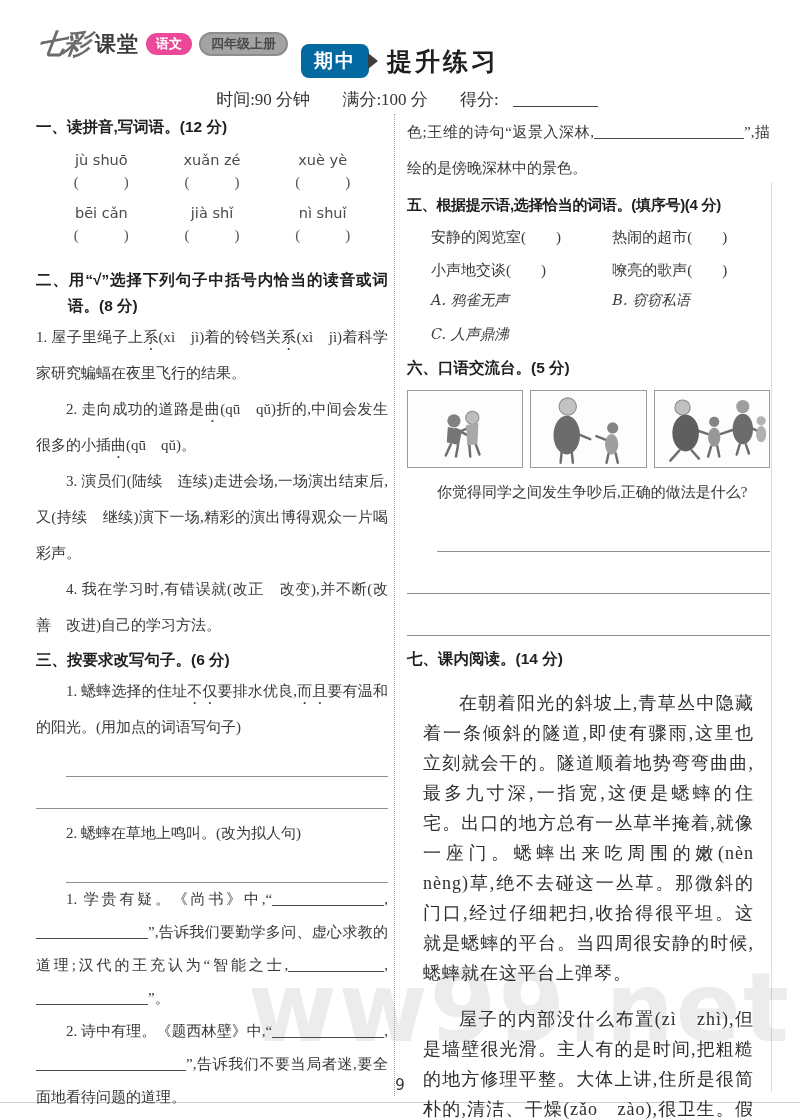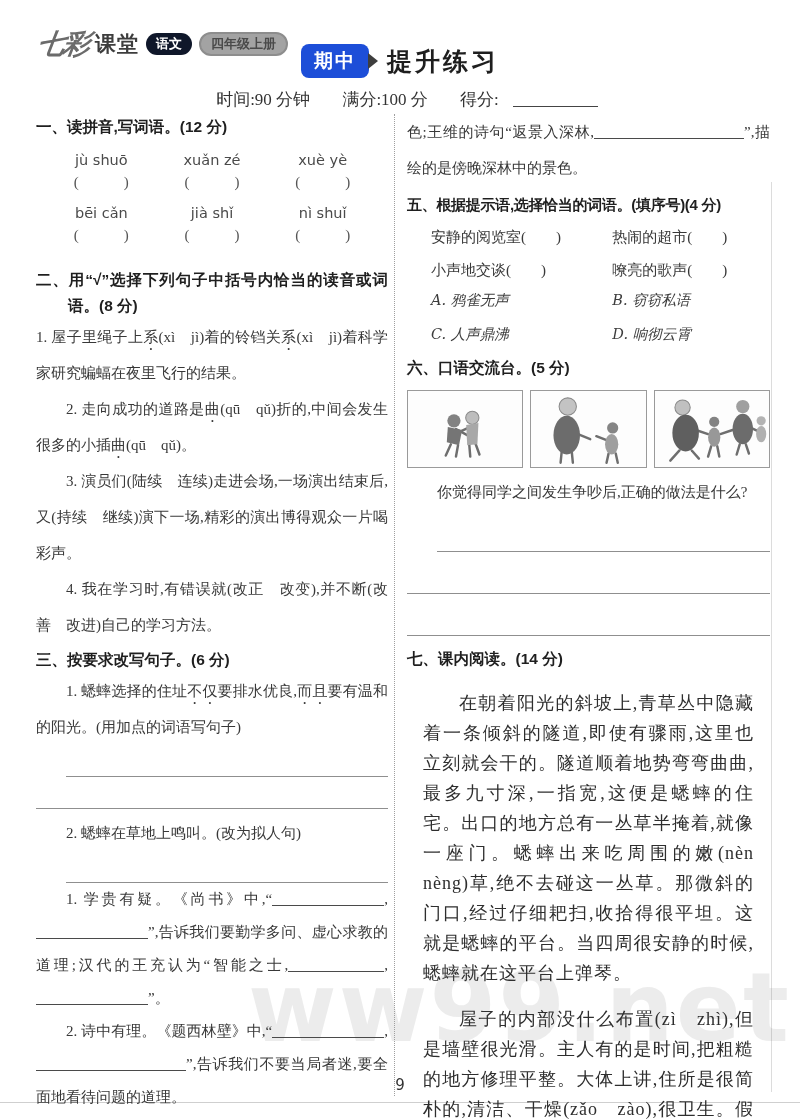--- a/index.html
+++ b/index.html
@@ -3,27 +3,27 @@
 <meta charset="utf-8">
 <style>
   html,body{margin:0;padding:0;background:#fff;}
   .page{position:relative;width:800px;height:1120px;background:#fff;overflow:hidden;
         font-family:"Liberation Serif","DejaVu Serif",serif;color:#3a3a3a;}
   
   .logo{position:absolute;left:38px;top:26px;display:flex;align-items:center;gap:7px;z-index:3;}
   .brand-script{font-family:"DejaVu Serif",serif;font-style:italic;font-weight:bold;font-size:27px;
         color:#6b6b6b;letter-spacing:-2px;transform:skewX(-8deg);}
   .brand-rest{font-family:"Liberation Sans",sans-serif;font-weight:bold;font-size:21px;color:#3d3d3d;letter-spacing:1px;}
-  .badge-subject{background:#0f172a;color:#fff;font-family:"Liberation Sans",sans-serif;font-size:13px;
+  .badge-subject{background:#ec4899;color:#fff;font-family:"Liberation Sans",sans-serif;font-size:13px;
         font-weight:bold;padding:2px 10px;border-radius:12px;}
   .badge-grade{border:2px solid #8d8d8d;color:#4a4a4a;font-family:"Liberation Sans",sans-serif;
         font-size:13px;font-weight:bold;padding:1px 10px;border-radius:12px;background:#a3a3a3;}
   .title-row{position:absolute;top:44px;left:0;width:100%;text-align:center;z-index:3;}
   .title-inner{display:inline-flex;align-items:center;}
-  .exam-badge{position:relative;background:#1d4ed8;color:#fff;font-family:"Liberation Sans",sans-serif;
+  .exam-badge{position:relative;background:#0369a1;color:#fff;font-family:"Liberation Sans",sans-serif;
         font-weight:bold;font-size:19px;padding:4px 13px;border-radius:8px;letter-spacing:2px;}
   .exam-badge::after{content:"";position:absolute;right:-9px;top:50%;transform:translateY(-50%);
         border-top:8px solid transparent;border-bottom:8px solid transparent;border-left:10px solid #3e3e3e;}
   .exam-title{font-family:"Liberation Sans",sans-serif;font-weight:bold;font-size:25px;color:#1e1e1e;
         margin-left:18px;letter-spacing:3px;}
   .meta-row{position:absolute;top:88px;left:0;width:100%;text-align:center;font-size:17px;color:#333;z-index:3;}
   .meta-row span.lbl{margin:0 14px;}
   .score-blank{display:inline-block;width:85px;height:15px;border-bottom:1.5px solid #444;vertical-align:-2px;}
   
   .cols{position:absolute;top:114px;left:36px;width:734px;height:982px;display:flex;z-index:2;}
@@ -167,21 +167,20 @@
       <div class="pair-grid mt4">
         <span>安静的阅览室(　　)</span>
         <span>热闹的超市(　　)</span>
         <span>小声地交谈(　　)</span>
         <span>嘹亮的歌声(　　)</span>
       </div>
       <div class="opt-grid">
         <span>A. 鸦雀无声</span>
         <span>B. 窃窃私语</span>
         <span>C. 人声鼎沸</span>
-        <span>D. 响彻云霄</span>
       </div>
 
       <p class="hd mt6">六、口语交流台。(5 分)</p>
       <div class="panels">
         <div class="panel">
           <svg viewBox="0 0 112 74">
             <g stroke="#6e6e6e" stroke-width="2.4" stroke-linecap="round">
               <line x1="42" y1="52" x2="37" y2="63"></line>
                 <line x1="49" y1="53" x2="47" y2="64"></line>
               <line x1="66" y1="51" x2="70" y2="62"></line>

